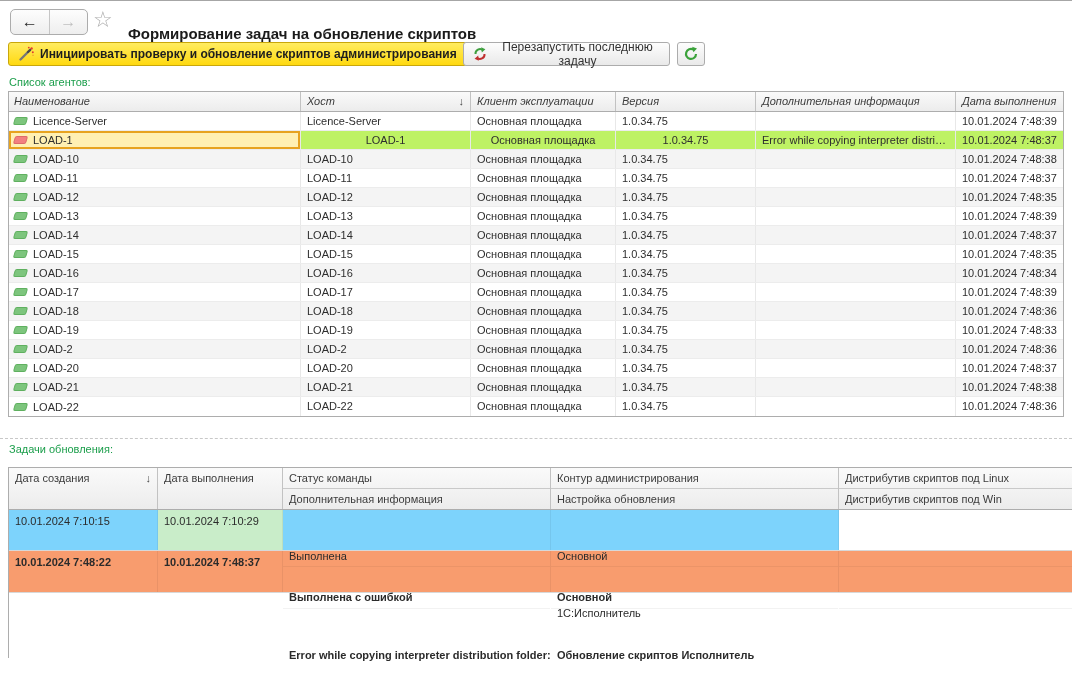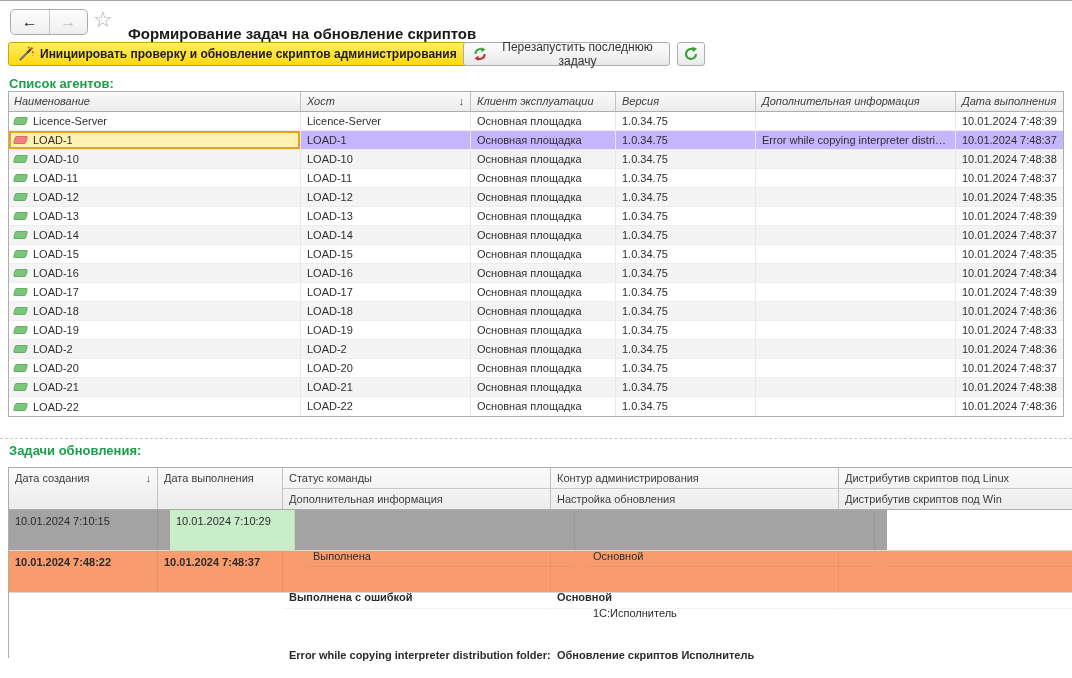--- a/index.html
+++ b/index.html
@@ -18,32 +18,32 @@
   .btn{display:inline-flex;align-items:center;gap:6px;height:24px;border-radius:3px;cursor:pointer;
        font-family:"Liberation Sans",sans-serif;font-size:12px;}
   .btn-init{position:absolute;left:8px;top:41px;padding:0 9px;font-weight:bold;color:#1e1e1e;
             background:linear-gradient(#FFEC61,#FFD910);border:1px solid #C9A70B;}
   .btn-restart{position:absolute;left:463px;top:41px;width:207px;padding:0 8px;color:#333;
                background:linear-gradient(#FDFDFD,#E9E9E9);border:1px solid #ACACAC;}
   .btn-refresh{position:absolute;left:677px;top:41px;width:28px;height:24px;justify-content:center;
                background:linear-gradient(#FDFDFD,#E9E9E9);border:1px solid #ACACAC;}
   .ic{display:inline-flex;width:16px;height:16px;flex:0 0 16px;}
   
-  .section-label{position:absolute;left:9px;font-size:13px;color:#1B9E4B;font-weight:bold;}
+  .section-label{position:absolute;left:9px;font-size:11px;color:#1B9E4B;}
   
   .agrid{position:absolute;left:8px;top:90px;width:1056px;border:1px solid #ADADAD;background:#fff;}
   .ahead{display:flex;height:20px;background:linear-gradient(#FAFAFA,#ECECEC);border-bottom:1px solid #ADADAD;font-style:italic;}
   .ahcell{font-size:11px;color:#3C3C3C;padding:0 6px;line-height:19px;border-right:1px solid #C2C2C2;
           display:flex;justify-content:space-between;align-items:center;white-space:nowrap;overflow:hidden;cursor:pointer;}
   .ahead .ahcell:last-child{border-right:none;}
   .sort{font-size:11px;color:#4a4a4a;margin-left:4px;}
   .arow{display:flex;height:19px;background:#fff;border-bottom:1px solid #ECECEC;cursor:pointer;}
   .arow:last-child{border-bottom:none;}
   .arow.alt{background:#F4F4F4;}
-  .arow.sel{background:#c4b5fd;}
+  .arow.sel{background:#bef264;text-align:center;}
   .acell{font-size:11px;color:#2E2E2E;padding:0 6px;line-height:18px;border-right:1px solid #E8E8E8;
          white-space:nowrap;overflow:hidden;text-overflow:ellipsis;}
   .arow .acell:last-child{border-right:none;}
   .ac0{width:292px;display:flex;align-items:center;gap:6px;padding-left:5px;}
   .ac1{width:170px}.ac2{width:145px}.ac3{width:140px}.ac4{width:200px}.ac5{flex:1}
   .acell.focus{box-shadow:inset 0 0 0 2px #E7A320;background:#FFF0B3;}
   .mark{display:inline-block;width:13px;height:8px;border-radius:2px;transform:skewX(-16deg);flex:0 0 13px;}
   .mark.green{background:#7DC57D;border:1px solid #5FB05F;}
   .mark.red{background:#F28080;border:1px solid #DE6A6A;}
   .nm{overflow:hidden;text-overflow:ellipsis;}
@@ -53,21 +53,21 @@
   .tgrid{position:absolute;left:8px;top:466px;width:1064px;height:191px;background:#fff;
          border-left:1px solid #ADADAD;border-top:1px solid #ADADAD;}
   .thead{display:flex;height:42px;background:linear-gradient(#FAFAFA,#ECECEC);border-bottom:1px solid #ADADAD;}
   .thcol{border-right:1px solid #C2C2C2;font-size:11px;color:#3C3C3C;cursor:pointer;}
   .thead .thcol:last-child{border-right:none;}
   .thcol.merged{display:flex;justify-content:space-between;align-items:flex-start;padding:0 6px;line-height:20px;}
   .hline{height:21px;line-height:20px;padding:0 6px;white-space:nowrap;overflow:hidden;}
   .thcol .hline:first-child{border-bottom:1px solid #C9C9C9;}
   .tc0{width:149px}.tc1{width:125px}.tc2{width:268px}.tc3{width:288px}.tc4{flex:1}
   .trow{display:flex;border-bottom:1px solid #D8D8D8;cursor:pointer;}
-  .trow.success{height:41px;background:#a3a3a3;gap:12px;}
+  .trow.success{height:41px;background:#7dd3fc;}
   .trow.error{height:42px;background:#F89C6E;font-weight:bold;}
   .tcell{font-size:11px;color:#2B2B2B;border-right:1px solid rgba(0,0,0,0.06);}
   .trow .tcell:last-child{border-right:none;}
   .tcell.merged{padding:2px 6px 0;line-height:18px;white-space:nowrap;overflow:hidden;}
   .tstack .tline{height:50%;line-height:19px;padding:0 6px;white-space:nowrap;overflow:hidden;margin-top:37px;}
   .tstack .tline:first-child{border-bottom:1px solid rgba(0,0,0,0.05);}
   .trow.success .tc1{background:#C9EDC9;}
   .trow.success .tc4{background:#FFFFFF;}
 </style>
 </head>

